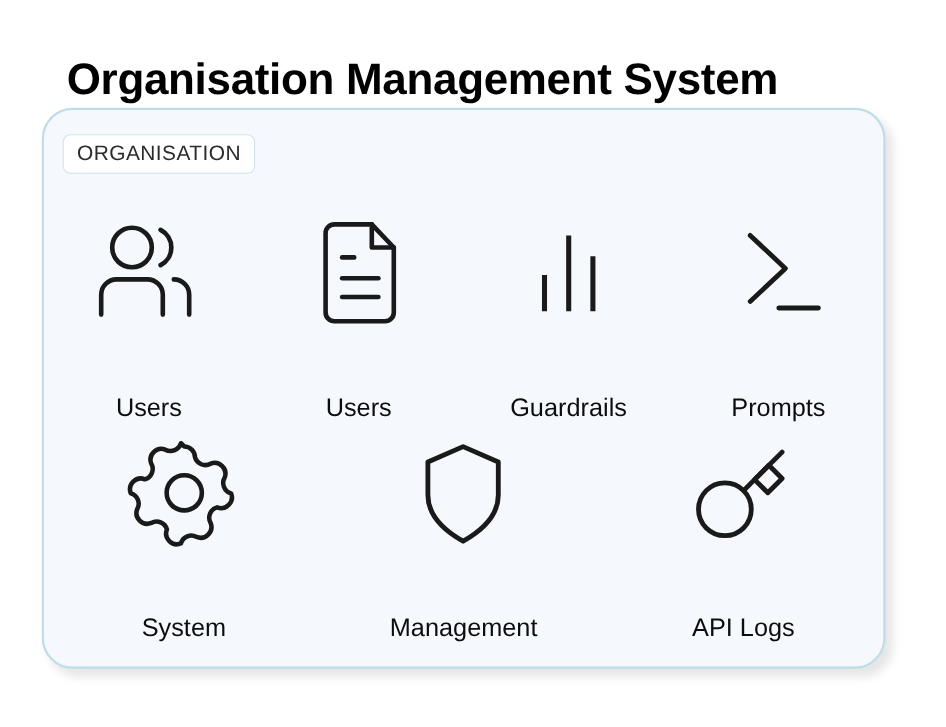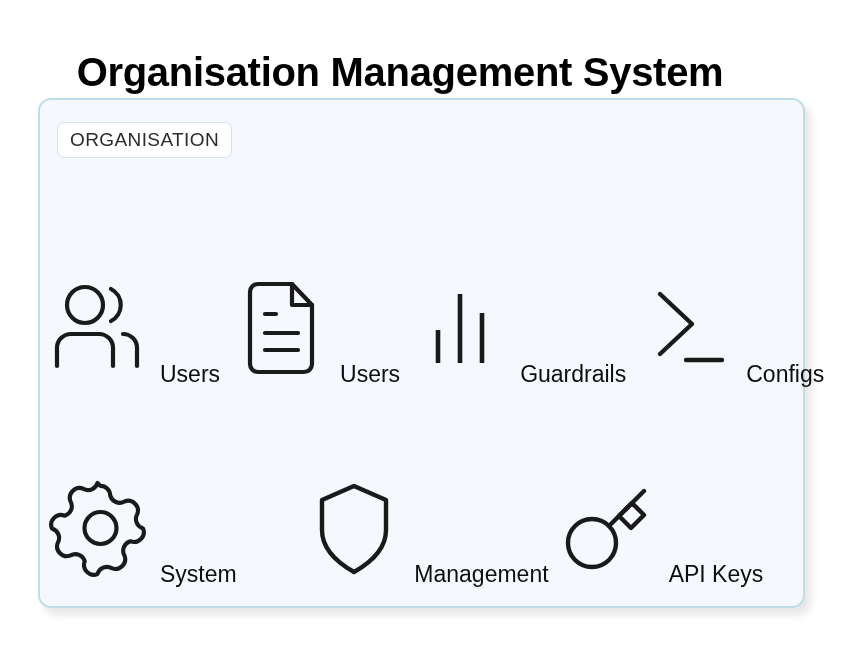--- a/index.html
+++ b/index.html
@@ -11,21 +11,21 @@
     height: 661px;
     background: #ffffff;
     font-family: "Liberation Sans", sans-serif;
     overflow: hidden;
     position: relative;
   }
 
   
   .page-title {
     position: absolute;
-    left: 16px;
+    left: 0;
     top: 20px;
     width: 768px;
     text-align: center;
     font-size: 40px;
     font-weight: bold;
     color: #000000;
     letter-spacing: -0.3px;
     line-height: 50px;
     white-space: nowrap;
   }
@@ -33,21 +33,21 @@
   
   .org-card {
     position: absolute;
     left: 38px;
     top: 98px;
     width: 767px;
     height: 510px;
     box-sizing: border-box;
     background: #f5f9fd;
     border: 2px solid #bedde8;
-    border-radius: 13px;
+    border-radius: 28px;
     box-shadow: 6px 7px 9px rgba(0, 0, 0, 0.10);
   }
 
   
   .org-badge {
     position: absolute;
     left: 17px;
     top: 22px;
     height: 36px;
     box-sizing: border-box;
@@ -76,23 +76,24 @@
     flex-direction: column;
   }
   .icon-row {
     display: flex;
     flex-direction: row;
     height: 200px;
   }
   .icon-cell {
     flex: 1 1 0;
     display: flex;
-    flex-direction: row;
-    align-items: flex-end;
+    flex-direction: column;
+    align-items: center;
     justify-content: flex-start;
+    gap: 47px;
   }
   .icon-art {
     height: 120px;
     width: 120px;
     display: flex;
     align-items: center;
     justify-content: center;
   }
   .icon-art svg {
     display: block;
@@ -156,21 +157,21 @@
         <div class="icon-label">Guardrails</div>
       </div>
 
       <div class="icon-cell">
         <div class="icon-art">
           <svg width="100" height="100" viewBox="0 0 100 100" fill="none" stroke="#1a1a1a" stroke-width="4.4" stroke-linecap="round" stroke-linejoin="round">
             <path d="M24 16 L56 46 L24 76"></path>
             <line x1="50" y1="82" x2="86" y2="82"></line>
           </svg>
         </div>
-        <div class="icon-label">Configs</div>
+        <div class="icon-label">Prompts</div>
       </div>
 
     </div>
 
     <div class="icon-row">
 
 
       <div class="icon-cell">
         <div class="icon-art">
           <svg width="105" height="100" viewBox="0 0 100 100" fill="none" stroke="#1a1a1a" stroke-width="4.2" stroke-linecap="round" stroke-linejoin="round">
@@ -207,19 +208,19 @@
       </div>
 
       <div class="icon-cell">
         <div class="icon-art">
           <svg width="105" height="100" viewBox="0 0 105 100" fill="none" stroke="#1a1a1a" stroke-width="4.4" stroke-linecap="round" stroke-linejoin="round">
             <circle cx="36" cy="65" r="24"></circle>
             <line x1="53" y1="48" x2="88" y2="13"></line>
             <path d="M76 25 L88 37 L75 50 L63 38 Z"></path>
           </svg>
         </div>
-        <div class="icon-label">API Keys</div>
+        <div class="icon-label">API Logs</div>
       </div>
 
     </div>
 
   </div>
 </div>
 
 </body></html>

